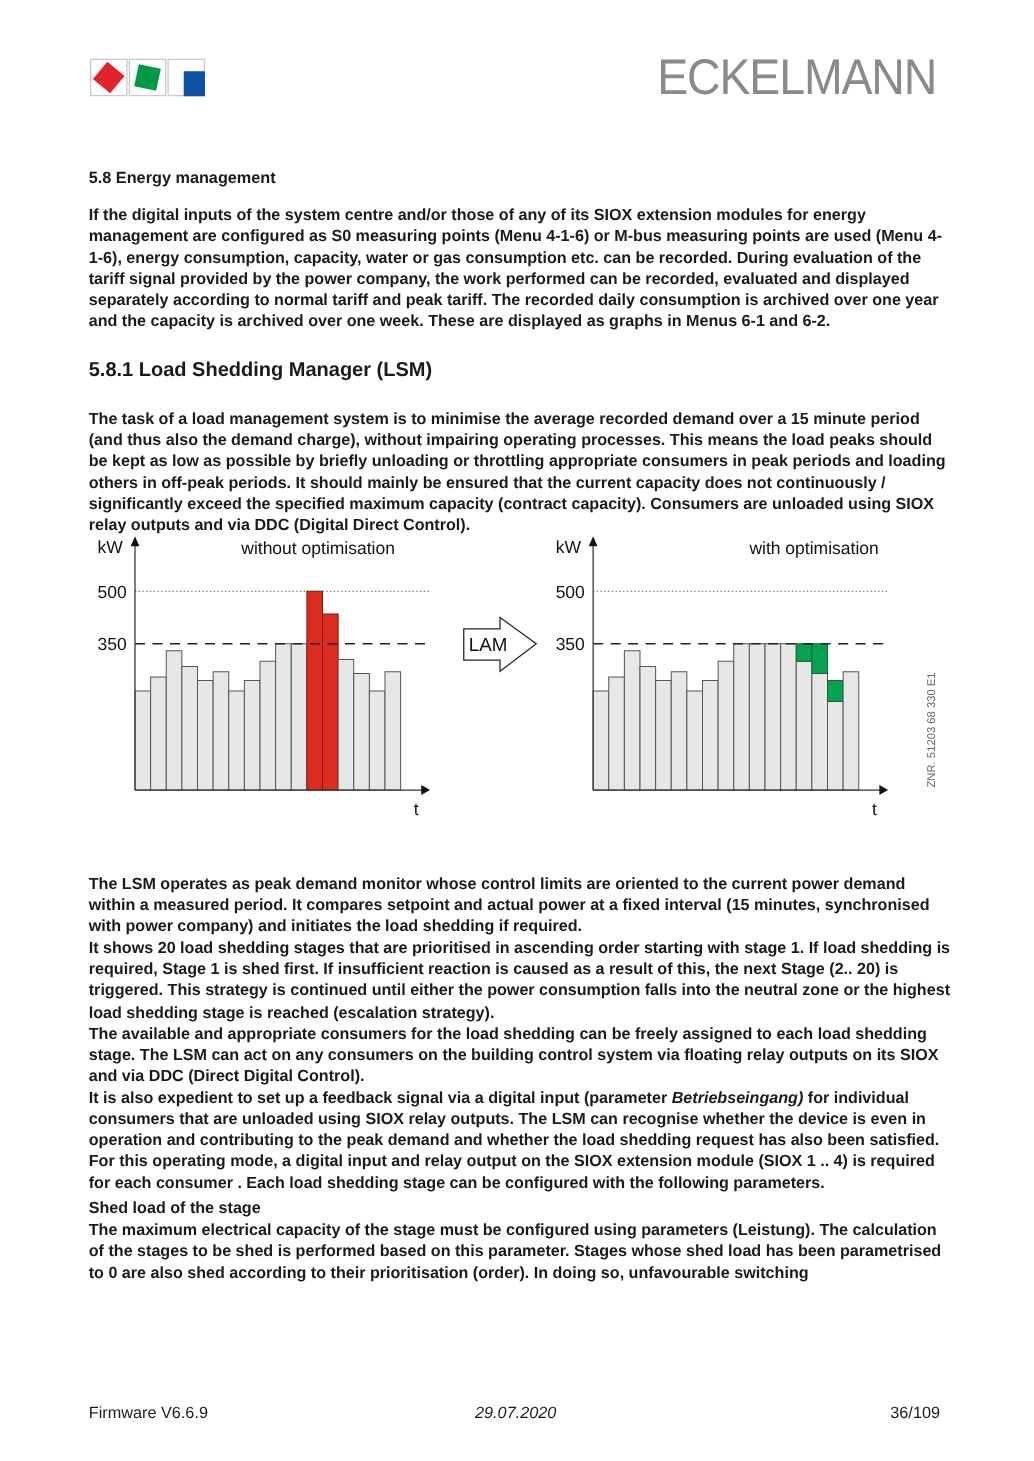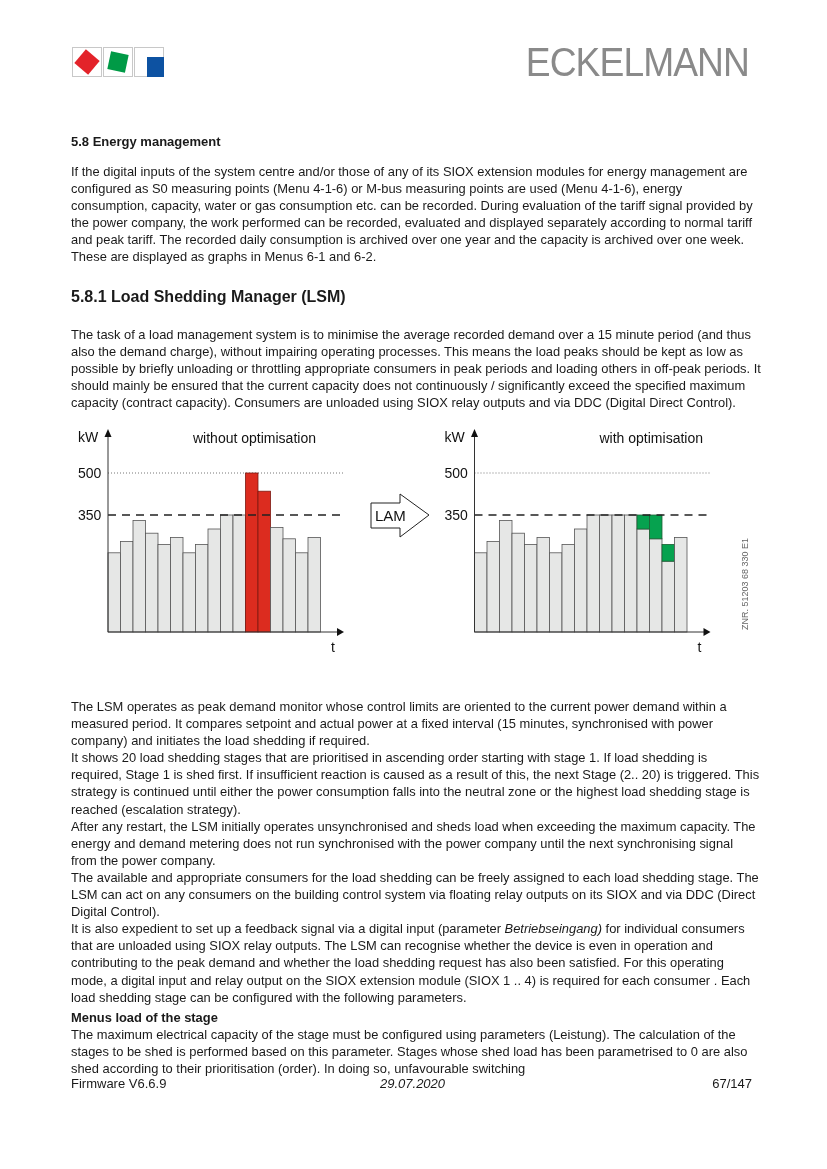--- a/index.html
+++ b/index.html
@@ -5,24 +5,24 @@
   html, body { margin: 0; padding: 0; background: #ffffff; }
   body { width: 827px; height: 1169px; position: relative; overflow: hidden;
          font-family: "Liberation Sans", sans-serif; color: #1a1a1a; }
   .logo { position: absolute; left: 72px; top: 47px; width: 94px; height: 31px; }
   .logo .cell { position: absolute; top: 0; width: 30px; height: 30px; border: 1px solid #c8c8c8; box-sizing: border-box; }
   .brand { position: absolute; right: 78px; top: 40px; font-family: "Liberation Sans", sans-serif;
            font-size: 40px; font-weight: normal; color: #8a8a8a; letter-spacing: -1px; transform: scaleX(0.93); transform-origin: right center; }
   .h2 { position: absolute; left: 71px; top: 134px; font-size: 13px; font-weight: bold; margin: 0; }
   .h3 { position: absolute; left: 71px; top: 288px; font-size: 16px; font-weight: bold; margin: 0; }
   .para { position: absolute; left: 71px; width: 690px; font-size: 12.9px; line-height: 17.1px; margin: 0; }
-  .para p { margin: 0; }
+  .para p { margin: 0; font-weight: bold; }
   .subhead { font-weight: bold; }
   .chart { position: absolute; left: 0; top: 0; }
-  .footer { position: absolute; top: 1076px; font-size: 13px; text-align: center; }
+  .footer { position: absolute; top: 1122px; font-size: 13px; text-align: center; }
   .fl { left: 71px; } .fc { left: 380px; font-style: italic; } .fr { right: 75px; }
 </style>
 </head>
 <body>
 
 <div class="logo">
   <div class="cell" style="left:0">
     <div style="position:absolute;left:5px;top:5px;width:18px;height:18px;transform:rotate(40deg);background:#e3232a"></div>
   </div>
   <div class="cell" style="left:31px">
@@ -111,22 +111,21 @@
   <g>
     <polygon points="371,503 400,503 400,494 429,515 400,537 400,528 371,528" fill="#fff" stroke="#222" stroke-width="1"></polygon>
     <text id="lamLabel" x="375" y="521" font-family="Liberation Sans, sans-serif" font-size="15" fill="#111">LAM</text>
   </g>
   <text id="znr" x="0" y="0" transform="translate(748,630) rotate(-90)" font-family="Liberation Sans, sans-serif" font-size="9" fill="#666">ZNR. 51203 68 330 E1</text>
 </svg>
 
 <div class="para" style="top:698px">
   <p>The LSM operates as peak demand monitor whose control limits are oriented to the current power demand within a measured period. It compares setpoint and actual power at a fixed interval (15 minutes, synchronised with power company) and initiates the load shedding if required.</p>
   <p>It shows 20 load shedding stages that are prioritised in ascending order starting with stage 1. If load shedding is required, Stage 1 is shed first. If insufficient reaction is caused as a result of this, the next Stage (2.. 20) is triggered. This strategy is continued until either the power consumption falls into the neutral zone or the highest load shedding stage is reached (escalation strategy).</p>
-  <p>After any restart, the LSM initially operates unsynchronised and sheds load when exceeding the maximum capacity. The energy and demand metering does not run synchronised with the power company until the next synchronising signal from the power company.</p>
   <p>The available and appropriate consumers for the load shedding can be freely assigned to each load shedding stage. The LSM can act on any consumers on the building control system via floating relay outputs on its SIOX and via DDC (Direct Digital Control).</p>
   <p><span>It is also expedient to set up a feedback signal via a digital input (parameter </span><em>Betriebseingang)</em><span> for individual consumers that are unloaded using SIOX relay outputs. The LSM can recognise whether the device is even in operation and contributing to the peak demand and whether the load shedding request has also been satisfied. For this operating mode, a digital input and relay output on the SIOX extension module (SIOX 1 .. 4) is required for each consumer . Each load shedding stage can be configured with the following parameters.</span></p>
-  <p class="subhead" style="margin-top:3px">Menus load of the stage</p>
+  <p class="subhead" style="margin-top:3px">Shed load of the stage</p>
   <p>The maximum electrical capacity of the stage must be configured using parameters (Leistung). The calculation of the stages to be shed is performed based on this parameter. Stages whose shed load has been parametrised to 0 are also shed according to their prioritisation (order). In doing so, unfavourable switching</p>
 </div>
 
 <div class="footer fl">Firmware V6.6.9</div>
 <div class="footer fc">29.07.2020</div>
-<div class="footer fr">67/147</div>
+<div class="footer fr">36/109</div>
 
 </body></html>

